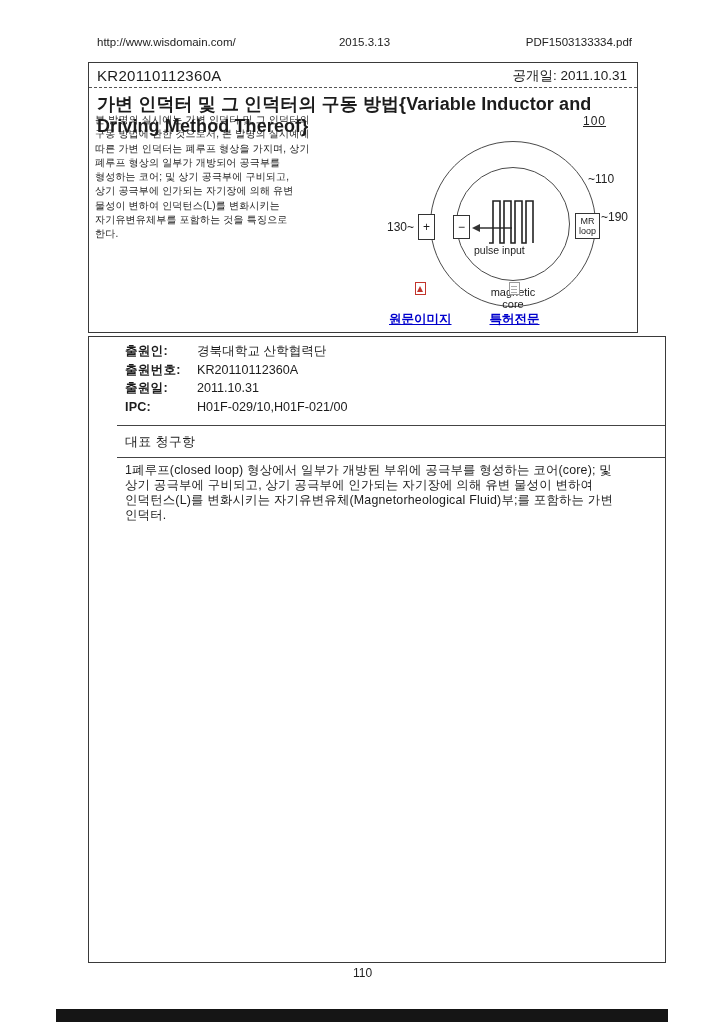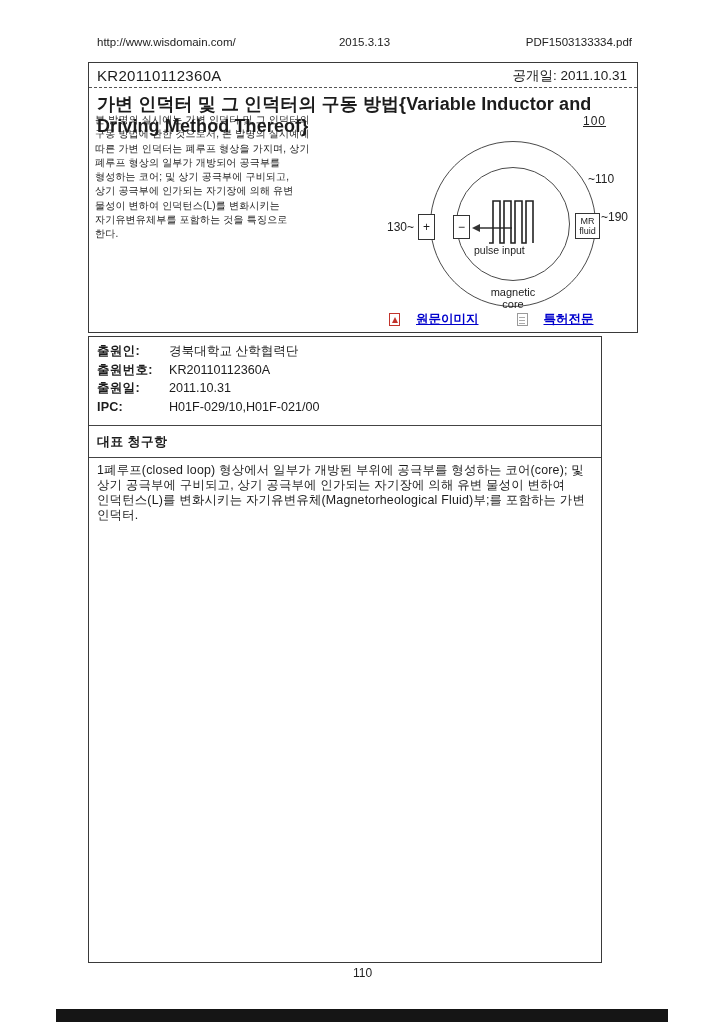--- a/index.html
+++ b/index.html
@@ -44,38 +44,38 @@
   .t-minus { left:74px; top:112px; height:24px; }
   .arrow-svg { position:absolute; left:93px; top:119px; }
   .pulse-svg { position:absolute; left:109px; top:95px; }
   .pulse-label { position:absolute; left:95px; top:141px; width:80px; 
     font-size:10.5px; }
   .core-label { position:absolute; left:74px; top:183px; width:120px; text-align:center;
     font-size:11px; line-height:12px; white-space:pre-line; }
 
   
   .links { position:absolute; left:300px; bottom:4px; display:flex; gap:38px; }
-  .linkitem { display:flex; align-items:center; gap:16px; }
+  .linkitem { display:flex; align-items:center; gap:16px;flex-direction:column; }
   .linkitem a { color:#0000cc; font-size:12.5px; text-decoration:underline; font-weight:bold; }
   .ic-pdf { width:11px; height:13px; border:1px solid #c2342c; display:inline-flex;
     align-items:center; justify-content:center; background:#fff; }
   .ic-pdf i { display:block; width:0; height:0; border-left:3px solid transparent;
     border-right:3px solid transparent; border-bottom:6px solid #c2342c; }
   .ic-doc { width:11px; height:13px; border:1px solid #9a9a9a; background:#fff;
     background-image:linear-gradient(#aaa,#aaa),linear-gradient(#aaa,#aaa),linear-gradient(#aaa,#aaa);
     background-size:6px 1px; background-position:1px 3px,1px 6px,1px 9px; background-repeat:no-repeat; }
 
   
-  .box2 { position:absolute; left:88px; top:336px; width:514px; height:627px;
-    border:1.5px solid #3a3a3a; background:#fff; }
+  .box2 { position:absolute; left:88px; top:336px; width:578px; height:627px;
+    border:1.5px solid #3a3a3a; background:#fff;padding-left:28px; }
   .fields { padding:5px 8px 0; }
   .frow { display:flex; line-height:18.7px; font-size:12.6px; }
   .frow .lbl { width:72px; font-weight:bold; letter-spacing:0.2px; flex:none; }
   .hr1 { border-top:1px solid #444; margin-top:8px; }
-  .claims-head { font-weight:bold; font-size:13px; padding:7px 8px 6px; letter-spacing:0.3px; }
+  .claims-head { font-weight:normal; font-size:13px; padding:7px 8px 6px; letter-spacing:0.3px; }
   .hr2 { border-top:1px solid #444; }
   .claim-text { padding:5px 8px; font-size:12.4px; line-height:15.2px;
     white-space:pre-line; letter-spacing:0.2px; }
 
   
   .pageno { position:absolute; top:966px; left:0; width:725px; text-align:center;
     font-size:12px; color:#222; }
   .edgebar { position:absolute; top:1009px; left:56px; width:612px; height:13px;
     background:#151515; }
 </style>
@@ -107,21 +107,21 @@
 한다.</div>
 
     <div class="fig">
       <span class="ref ref100">100</span>
       <div class="circle c-outer"></div>
       <div class="circle c-inner"></div>
       <span class="ref ref110">~110</span>
       <span class="ref ref120">~190</span>
       <span class="ref ref130">130~</span>
       <div class="mrbox">MR
-fluid</div>
+loop</div>
       <div class="termbox t-plus">+</div>
       <div class="termbox t-minus">−</div>
       <svg class="arrow-svg" width="40" height="12" viewBox="0 0 40 12">
         <path d="M0,6 L8,2 L8,10 Z" fill="#333"></path>
         <line x1="7" y1="6" x2="40" y2="6" stroke="#333" stroke-width="1.3"></line>
       </svg>
       <svg class="pulse-svg" width="48" height="48" viewBox="0 0 48 48">
         <path d="M1,45 H5 V3 H12 V45 H16 V3 H23 V45 H27 V3 H34 V45 H38 V3 H45 V45" fill="none" stroke="#222" stroke-width="1.6"></path>
       </svg>
       <div class="pulse-label">pulse input</div>

